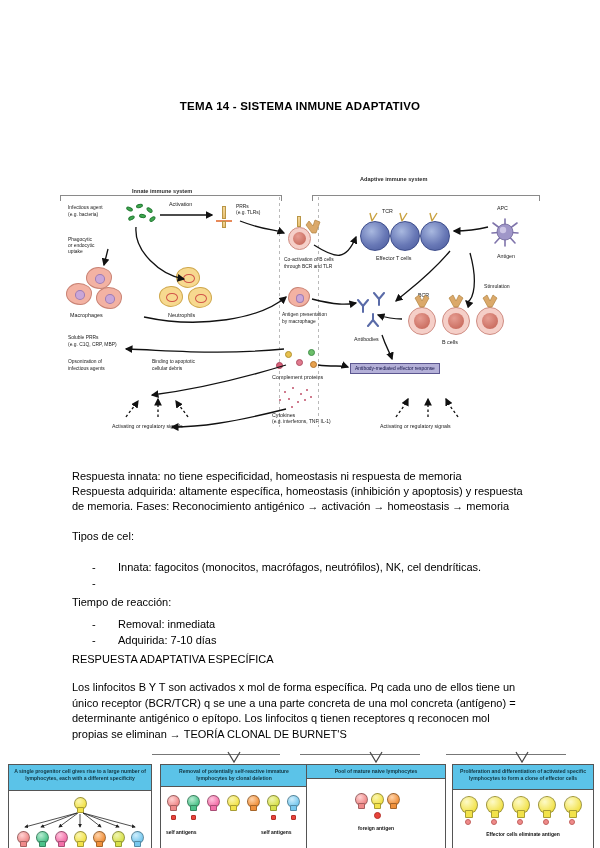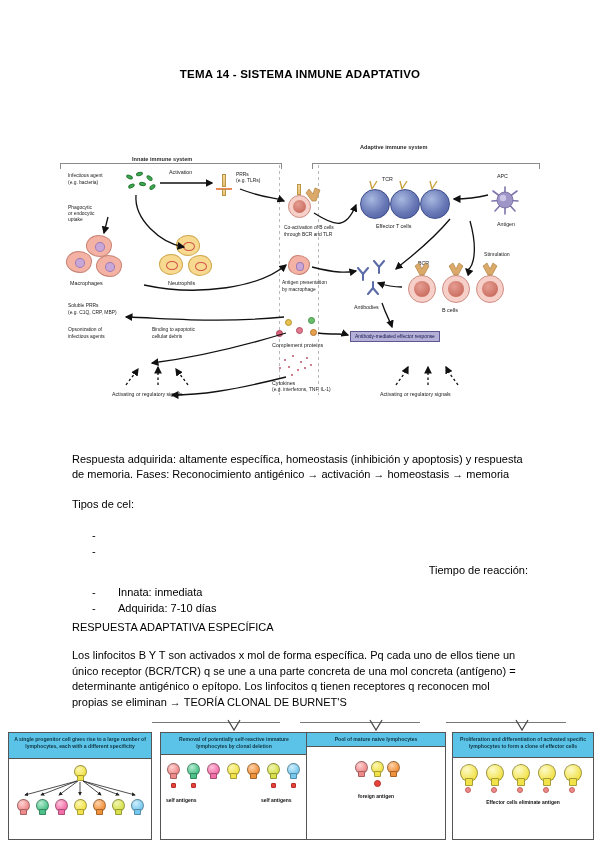--- a/index.html
+++ b/index.html
@@ -5,21 +5,21 @@
   * { box-sizing: border-box; }
   html, body { margin:0; padding:0; }
   body {
     width: 600px; height: 848px;
     background: #ffffff;
     font-family: "Liberation Sans", sans-serif;
     color: #000;
     overflow: hidden;
     position: relative;
   }
-  .page { position:absolute; inset:0; }
+  .page { position:absolute; inset:0;margin-top:32px; }
 
   
   .doc-title {
     position:absolute; left:60px; top:68px; width:480px;
     text-align:center; font-size:11.5px; font-weight:bold; letter-spacing:.2px;
   }
   .para { position:absolute; left:72px; width:456px; font-size:11px; line-height:15.5px; }
   .para.nolead { line-height:15.2px; }
   .bullets { position:absolute; left:92px; width:440px; font-size:11px; line-height:15.5px; }
   .bullets .bl { display:flex; }
@@ -295,37 +295,39 @@
       </g>
       <g fill="#dba96a" stroke="#b0833f" stroke-width=".7">
         <path d="M360,128 l-5,-9 l4,-3 l3,6 l3,-6 l4,3 l-5,9 z"></path>
         <path d="M394,128 l-5,-9 l4,-3 l3,6 l3,-6 l4,3 l-5,9 z"></path>
         <path d="M428,128 l-5,-9 l4,-3 l3,6 l3,-6 l4,3 l-5,9 z"></path>
         <path d="M252,54 l-6,-8 l3,-4 l4,5 l2,-6 l5,2 l-4,11 z"></path>
       </g>
     </svg>
   </div>
 
+  <div class="para nolead" style="top:437px;">Respuesta innata: no tiene especificidad, homeostasis ni respuesta de memoria</div>
   <div class="para" style="top:497px;">Tipos de cel:</div>
 
   <div class="para nolead" style="top:452px;">Respuesta adquirida: altamente específica, homeostasis (inhibición y apoptosis) y respuesta de memoria. Fases: Reconocimiento antigénico → activación → homeostasis → memoria</div>
   <div class="bullets" style="top:528px;">
     <div class="bl">
       <span class="dash">-</span>
+      <span>Innata: fagocitos (monocitos, macrófagos, neutrófilos), NK, cel dendríticas.</span>
     </div>
     <div class="bl">
       <span class="dash">-</span>
     </div>
   </div>
 
-  <div class="para" style="top:563px;text-align:right;">Tiempo de reacción:</div>
+  <div class="para" style="top:563px;">Tiempo de reacción:</div>
   <div class="bullets" style="top:585px;">
     <div class="bl">
       <span class="dash">-</span>
-      <span>Innata: inmediata</span>
+      <span>Removal: inmediata</span>
     </div>
     <div class="bl">
       <span class="dash">-</span>
       <span>Adquirida: 7-10 días</span>
     </div>
   </div>
 
   <div class="para" style="top:648px;">Los linfocitos B Y T son activados x mol de forma específica. Pq cada uno de ellos tiene un único receptor (BCR/TCR) q se une a una parte concreta de una mol concreta (antígeno) = determinante antigénico o epítopo. Los linfocitos q tienen receptores q reconocen mol propias se eliminan → TEORÍA CLONAL DE BURNET'S</div>
   <div class="para" style="top:620px;">RESPUESTA ADAPTATIVA ESPECÍFICA</div>
 

